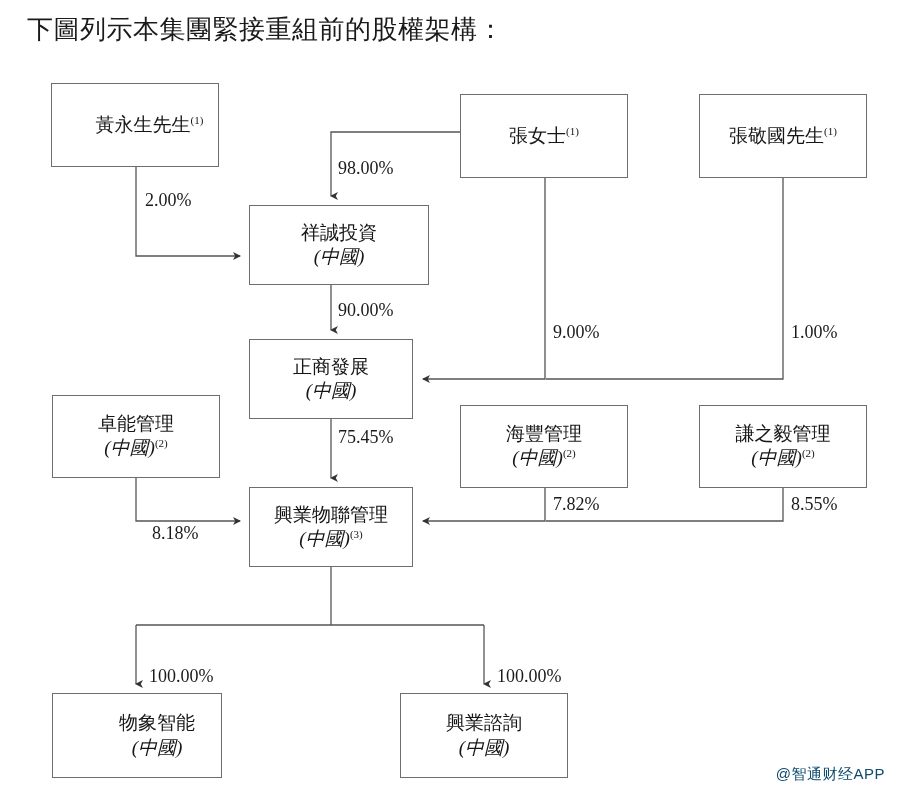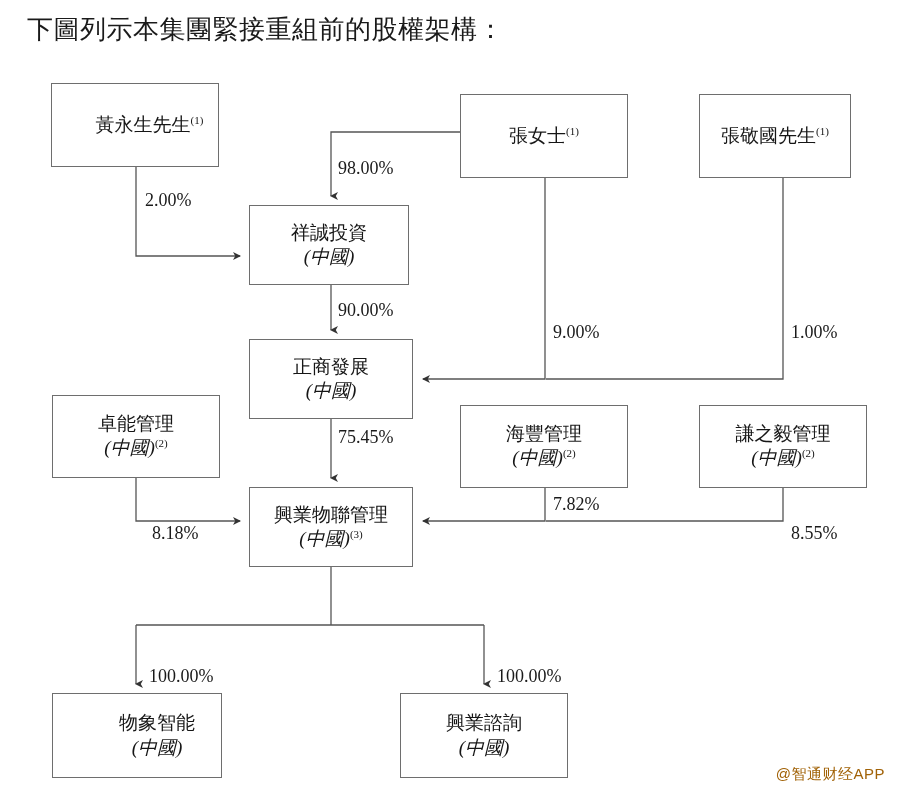--- a/index.html
+++ b/index.html
@@ -68,21 +68,21 @@
     top: 0;
     width: 897px;
     height: 793px;
     pointer-events: none;
   }
   #watermark {
     position: absolute;
     right: 12px;
     bottom: 9px;
     font-size: 15px;
-    color: #a16207;
+    color: #0c4a6e;
     font-family: "Liberation Sans", sans-serif;
     white-space: nowrap;
     letter-spacing: 0.5px;
   }
 </style>
 </head>
 <body>
 
 <div id="page">
 
@@ -129,25 +129,25 @@
   </svg>
 
   <div class="node" style="left:51px; top:83px; width:168px; height:84px;padding-left:29px;">
     <div class="n-name"><span>黃永生先生</span><span class="sup">(1)</span></div>
   </div>
 
   <div class="node" style="left:460px; top:94px; width:168px; height:84px;">
     <div class="n-name"><span>張女士</span><span class="sup">(1)</span></div>
   </div>
 
-  <div class="node" style="left:699px; top:94px; width:152px; height:84px;">
+  <div class="node" style="left:699px; top:94px; width:168px; height:84px;">
     <div class="n-name"><span>張敬國先生</span><span class="sup">(1)</span></div>
   </div>
 
-  <div class="node" style="left:249px; top:205px; width:160px; height:80px;">
+  <div class="node" style="left:249px; top:205px; width:180px; height:80px;">
     <div class="n-name">祥誠投資</div>
     <div class="n-sub"><span>(中國)</span></div>
   </div>
 
   <div class="node" style="left:249px; top:339px; width:164px; height:80px;">
     <div class="n-name">正商發展</div>
     <div class="n-sub"><span>(中國)</span></div>
   </div>
 
   <div class="node" style="left:52px; top:395px; width:168px; height:83px;">
@@ -189,21 +189,21 @@
   <div class="edge-label" style="left:553px; top:322px;">9.00%</div>
 
   <div class="edge-label" style="left:791px; top:322px;">1.00%</div>
 
   <div class="edge-label" style="left:338px; top:427px;">75.45%</div>
 
   <div class="edge-label" style="left:152px; top:523px;">8.18%</div>
 
   <div class="edge-label" style="left:553px; top:494px;">7.82%</div>
 
-  <div class="edge-label" style="left:791px; top:494px;margin-top:29px;">8.55%</div>
+  <div class="edge-label" style="left:791px; top:494px;">8.55%</div>
 
   <div class="edge-label" style="left:149px; top:666px;">100.00%</div>
 
   <div class="edge-label" style="left:497px; top:666px;">100.00%</div>
 
   <div id="watermark">@智通财经APP</div>
 
 </div>
 
 </body></html>

